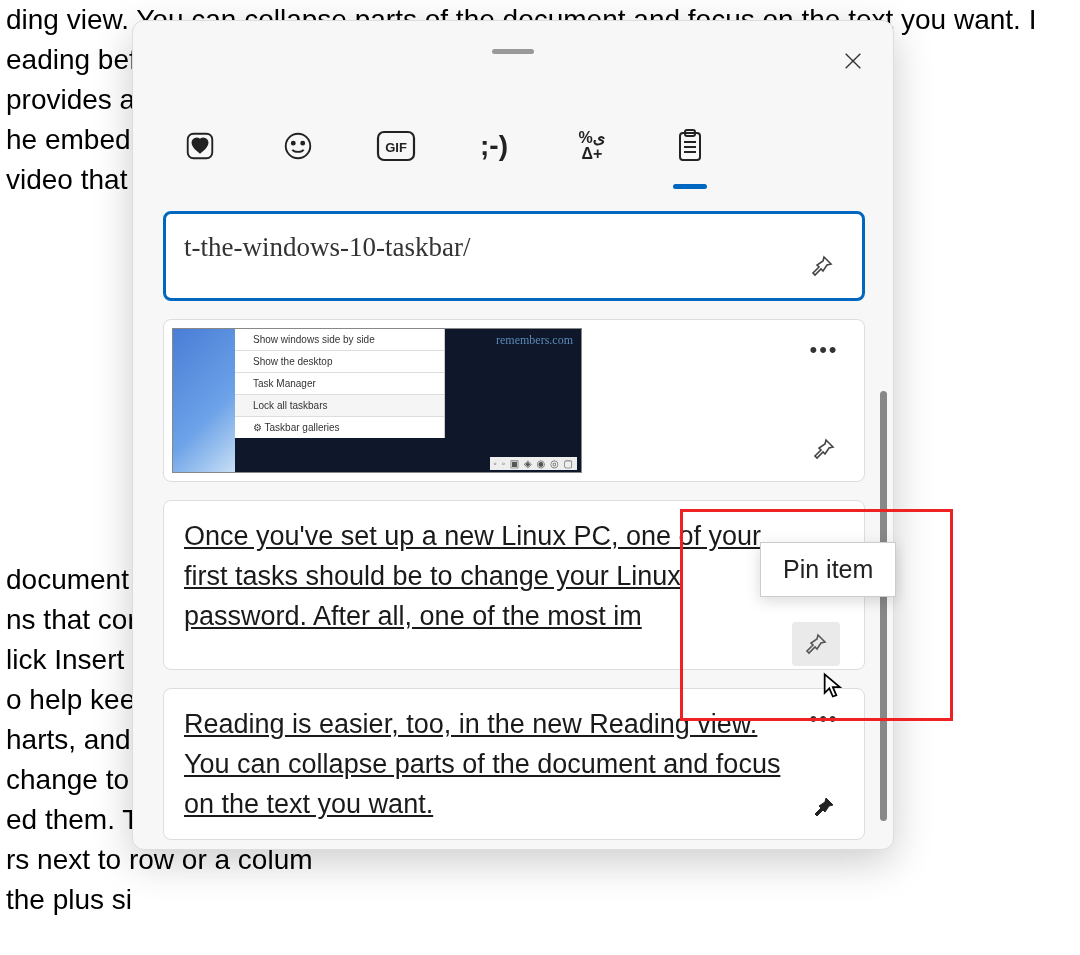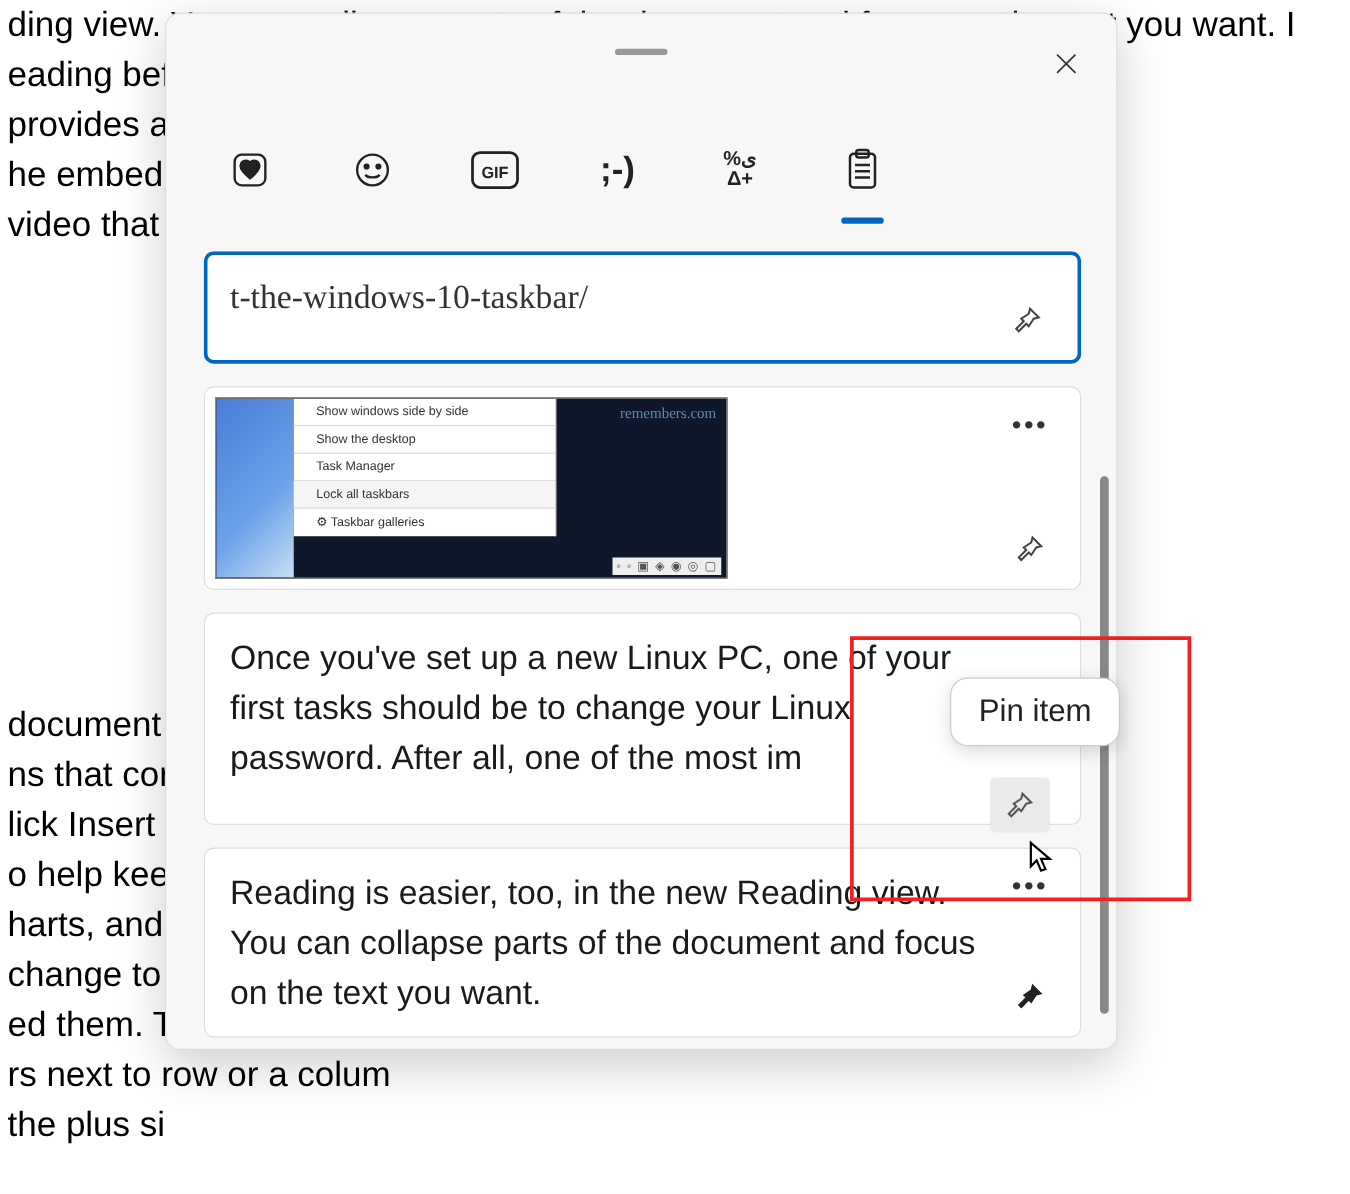--- a/index.html
+++ b/index.html
@@ -20,21 +20,21 @@
     line-height: 40px;
     color: #000;
     white-space: pre-line;
     width: 1080px;
     height: 955px;
     overflow: hidden;
   }
   .panel {
     position: absolute;
     left: 132px;
-    top: 10px;
+    top: 20px;
     width: 762px;
     height: 830px;
     background: #f7f7f7;
     border: 1px solid #ddd;
     border-radius: 12px;
     box-shadow: 0 12px 40px rgba(0,0,0,0.2);
     overflow: hidden;
   }
   .drag-handle {
     position: absolute;
@@ -103,20 +103,21 @@
     min-height: 90px;
   }
   .card.selected {
     border: 3px solid #0067c0;
     padding: 13px 78px 13px 18px;
   }
   .card-text {
     font-size: 27px;
     line-height: 40px;
     color: #1a1a1a;
+    text-decoration: underline;
   }
   .url-text {
     font-family: Liberation Serif, serif;
     font-size: 27px;
     color: #333;
     padding: 5px 0;
   }
   .card-actions {
     position: absolute;
     right: 16px;
@@ -204,21 +205,21 @@
     height: 430px;
     background: #888;
     border-radius: 4px;
   }
   .tooltip {
     position: absolute;
     left: 760px;
     top: 542px;
     background: #fff;
     border: 1px solid #ccc;
-    border-radius: 14px;
+    border-radius: 0;
     box-shadow: 0 4px 14px rgba(0,0,0,0.15);
     padding: 12px 22px;
     font-size: 25px;
     color: #222;
     z-index: 30;
   }
   .pin-highlighted {
     position: absolute;
     left: 792px;
     top: 622px;

